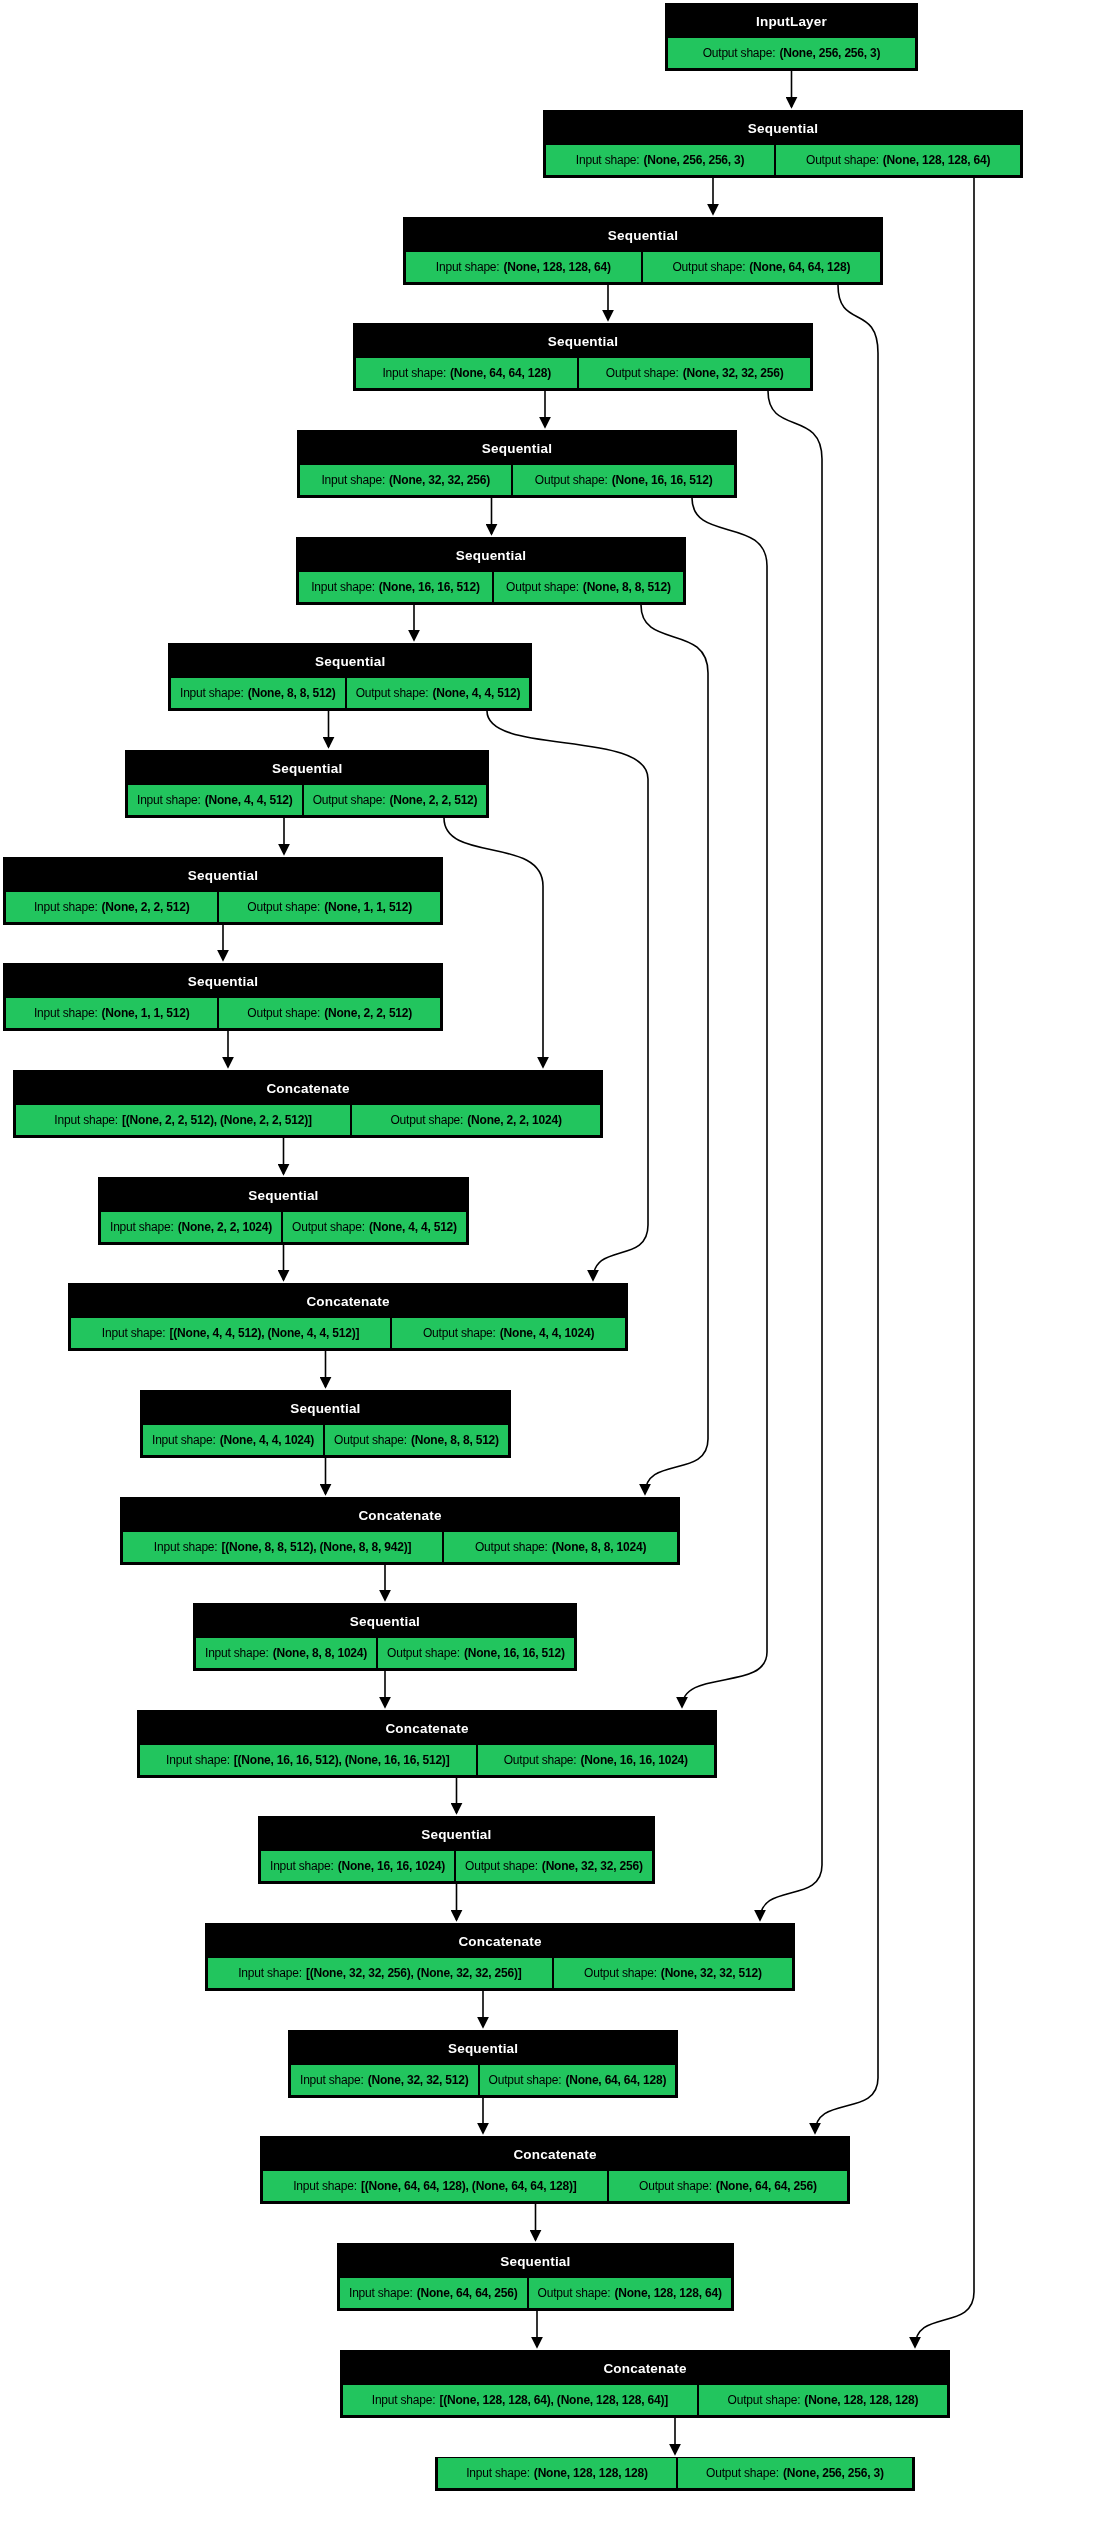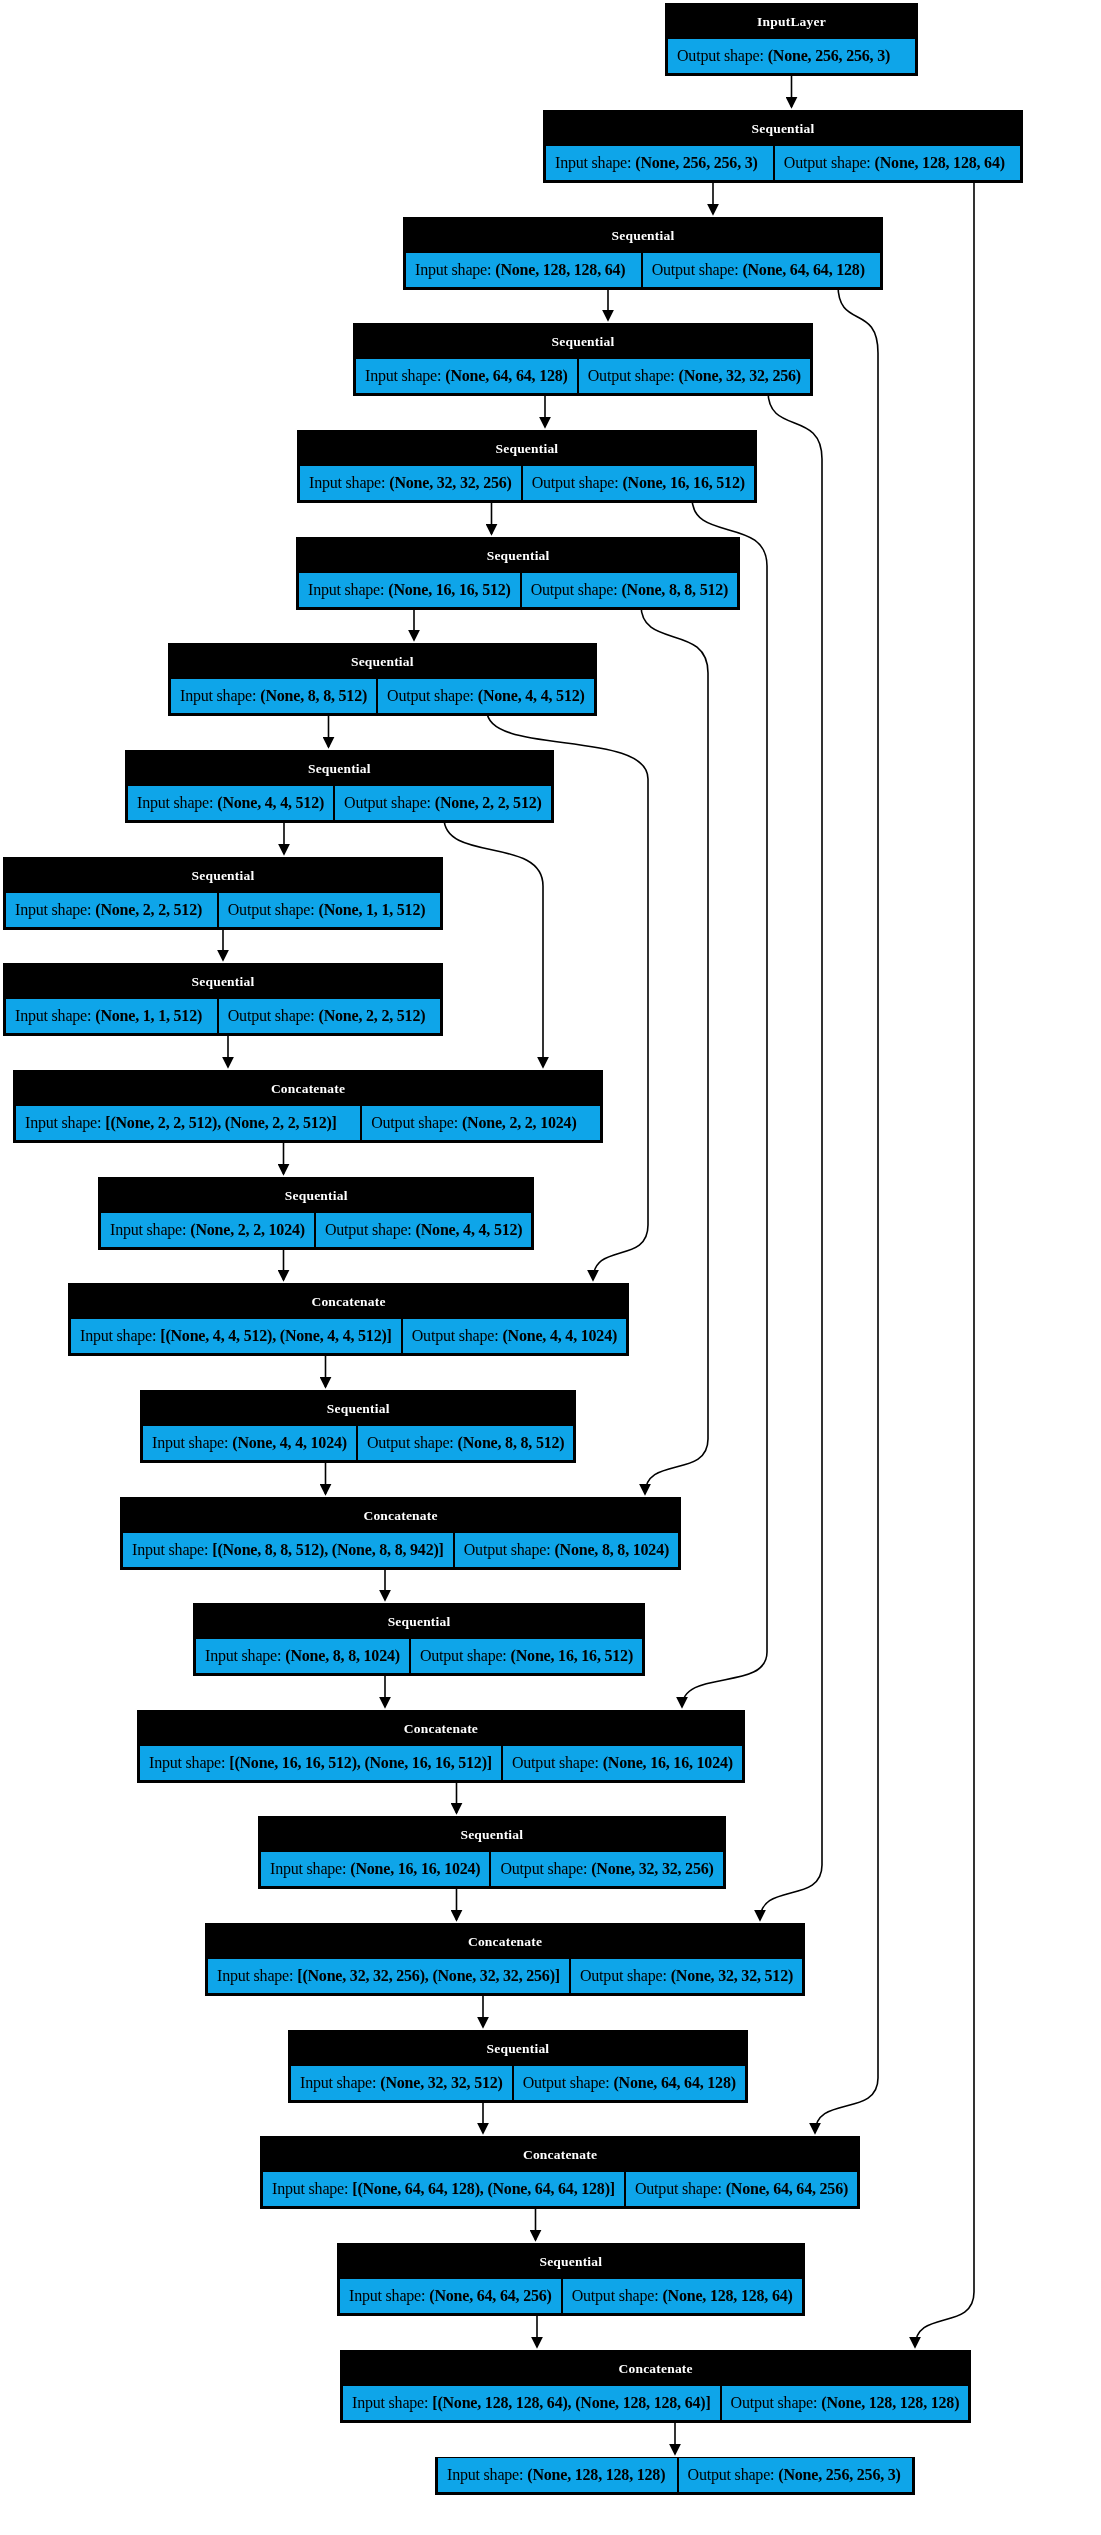--- a/index.html
+++ b/index.html
@@ -1,26 +1,26 @@
 <!DOCTYPE html>
 <html><head>
 <meta charset="utf-8">
 <style>
   html,body{margin:0;padding:0;background:#ffffff;}
   #canvas{position:relative;width:1101px;height:2535px;background:#ffffff;
-          font-family:Liberation Serif, serif;overflow:hidden;}
+          font-family:Liberation Sans, sans-serif;overflow:hidden;}
   #edges{position:absolute;left:0;top:0;width:1101px;height:2535px;pointer-events:none;}
   .node{position:absolute;background:#000;border:1px solid #000;padding:0 2px 2px 2px;
         box-sizing:border-box;display:inline-block;white-space:nowrap;}
   .node-title{color:#fff;font-weight:bold;font-size:13.5px;text-align:center;
               padding:10px 14px 9px 14px;letter-spacing:.2px;}
   .rows{display:flex;gap:2px;}
-  .cell{background:#0ea5e9;color:#000;font-size:16px;letter-spacing:-0.2px;
+  .cell{background:#22c55e;color:#000;font-size:12px;letter-spacing:-0.2px;
         padding:8px 9px;text-align:center;display:flex;align-items:center;
-        flex:1 1 auto;}
+        justify-content:center;flex:1 1 auto;}
   .cell .lbl{margin-right:4px;}
   .cell b{font-weight:bold;}
 </style>
 </head>
 <body>
 
 <div id="canvas">
   <svg id="edges" xmlns="http://www.w3.org/2000/svg">
     <defs>
       <marker id="arrow" viewBox="0 0 10 10" refX="8.5" refY="5" markerWidth="7.5" markerHeight="7.5" orient="auto">

